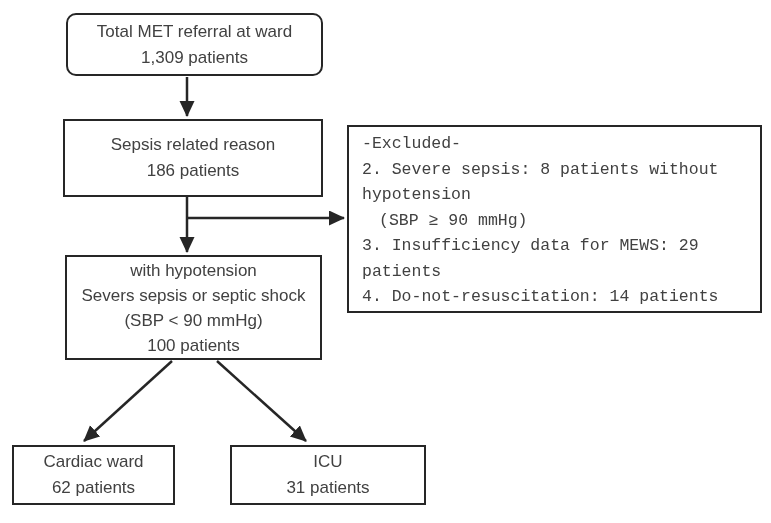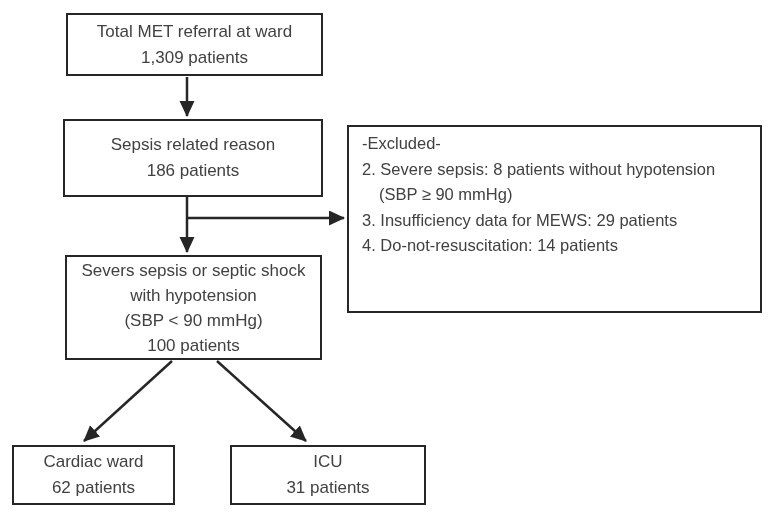--- a/index.html
+++ b/index.html
@@ -32,33 +32,34 @@
     background:var(--bg-color);
     display:flex;
     flex-direction:column;
     justify-content:center;
     align-items:center;
     text-align:center;
     font-size:17px;
     line-height:26px;
     color:var(--text-color);
   }
-  .node-total   {left:66px;  top:13px;  width:257px; height:63px;}
+  .node-total   {left:66px;  top:13px;  width:257px; height:63px;border-radius:10px;}
   .node-sepsis  {left:63px;  top:119px; width:260px; height:78px;}
   .node-severe  {left:65px;  top:255px; width:257px; height:105px; line-height:25px;}
   .node-general {left:12px;  top:445px; width:163px; height:60px;}
   .node-icu     {left:230px; top:445px; width:196px; height:60px;}
   .node-excluded{
     left:347px; top:125px; width:415px; height:188px;
     align-items:flex-start;
     text-align:left;
     justify-content:flex-start;
     padding:4px 6px 4px 13px;
     line-height:25.5px;
     font-size:16.5px;
+    font-family:Liberation Mono, monospace;
   }
   .node-excluded .indent{padding-left:17px;}
 </style>
 </head>
 <body>
 
 <div class="canvas">
 
   <svg class="arrows" viewBox="0 0 771 523" xmlns="http://www.w3.org/2000/svg">
     <defs>
@@ -85,22 +86,22 @@
 
   <div class="node node-excluded">
     <div>-Excluded-</div>
     <div>2. Severe sepsis: 8 patients without hypotension</div>
     <div class="indent">(SBP ≥ 90 mmHg)</div>
     <div>3. Insufficiency data for MEWS: 29 patients</div>
     <div>4. Do-not-resuscitation: 14 patients</div>
   </div>
 
   <div class="node node-severe">
+    <div>with hypotension</div>
     <div>Severs sepsis or septic shock</div>
-    <div>with hypotension</div>
     <div>(SBP &lt; 90 mmHg)</div>
     <div>100 patients</div>
   </div>
 
   <div class="node node-general">
     <div>Cardiac ward</div>
     <div>62 patients</div>
   </div>
 
   <div class="node node-icu">

